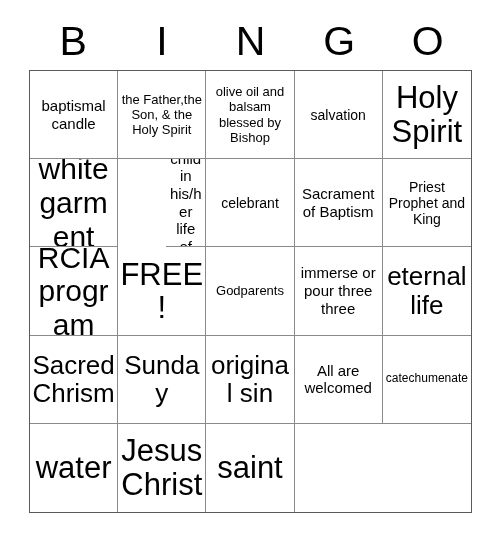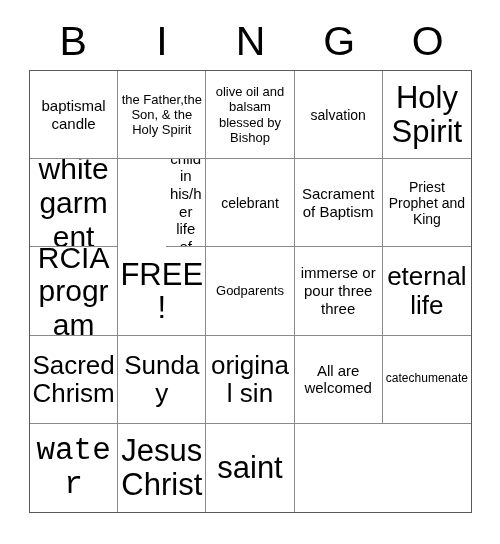--- a/index.html
+++ b/index.html
@@ -162,21 +162,21 @@
     <div class="cell fs-xl" style="border-right-color: rgb(138, 138, 138); border-bottom-color: rgb(138, 138, 138); color: rgb(0, 0, 0);">
       <span class="cell-text">original sin</span>
     </div>
     <div class="cell fs-sm" style="border-right-color: rgb(138, 138, 138); border-bottom-color: rgb(138, 138, 138); color: rgb(0, 0, 0);">
       <span class="cell-text">All are welcomed</span>
     </div>
 
     <div class="cell fs-xxs" style="border-right-color: rgb(138, 138, 138); border-bottom-color: rgb(138, 138, 138); color: rgb(0, 0, 0);">
       <span class="cell-text">catechumenate</span>
     </div>
-    <div class="cell fs-xxl" style="border-right-color: rgb(138, 138, 138); border-bottom-color: rgb(138, 138, 138); color: rgb(0, 0, 0); font-family: Liberation Mono, monospace;">
+    <div class="cell fs-xxl" style="border-right-color: rgb(138, 138, 138); border-bottom-color: rgb(138, 138, 138); color: rgb(0, 0, 0);">
       <span class="cell-text">water</span>
     </div>
     <div class="cell fs-xxl" style="border-right-color: rgb(138, 138, 138); border-bottom-color: rgb(138, 138, 138); color: rgb(0, 0, 0);">
       <span class="cell-text">Jesus Christ</span>
     </div>
     <div class="cell fs-xxl" style="border-right-color: rgb(138, 138, 138); border-bottom-color: rgb(138, 138, 138); color: rgb(0, 0, 0);">
       <span class="cell-text">saint</span>
     </div>
 
   </div>

